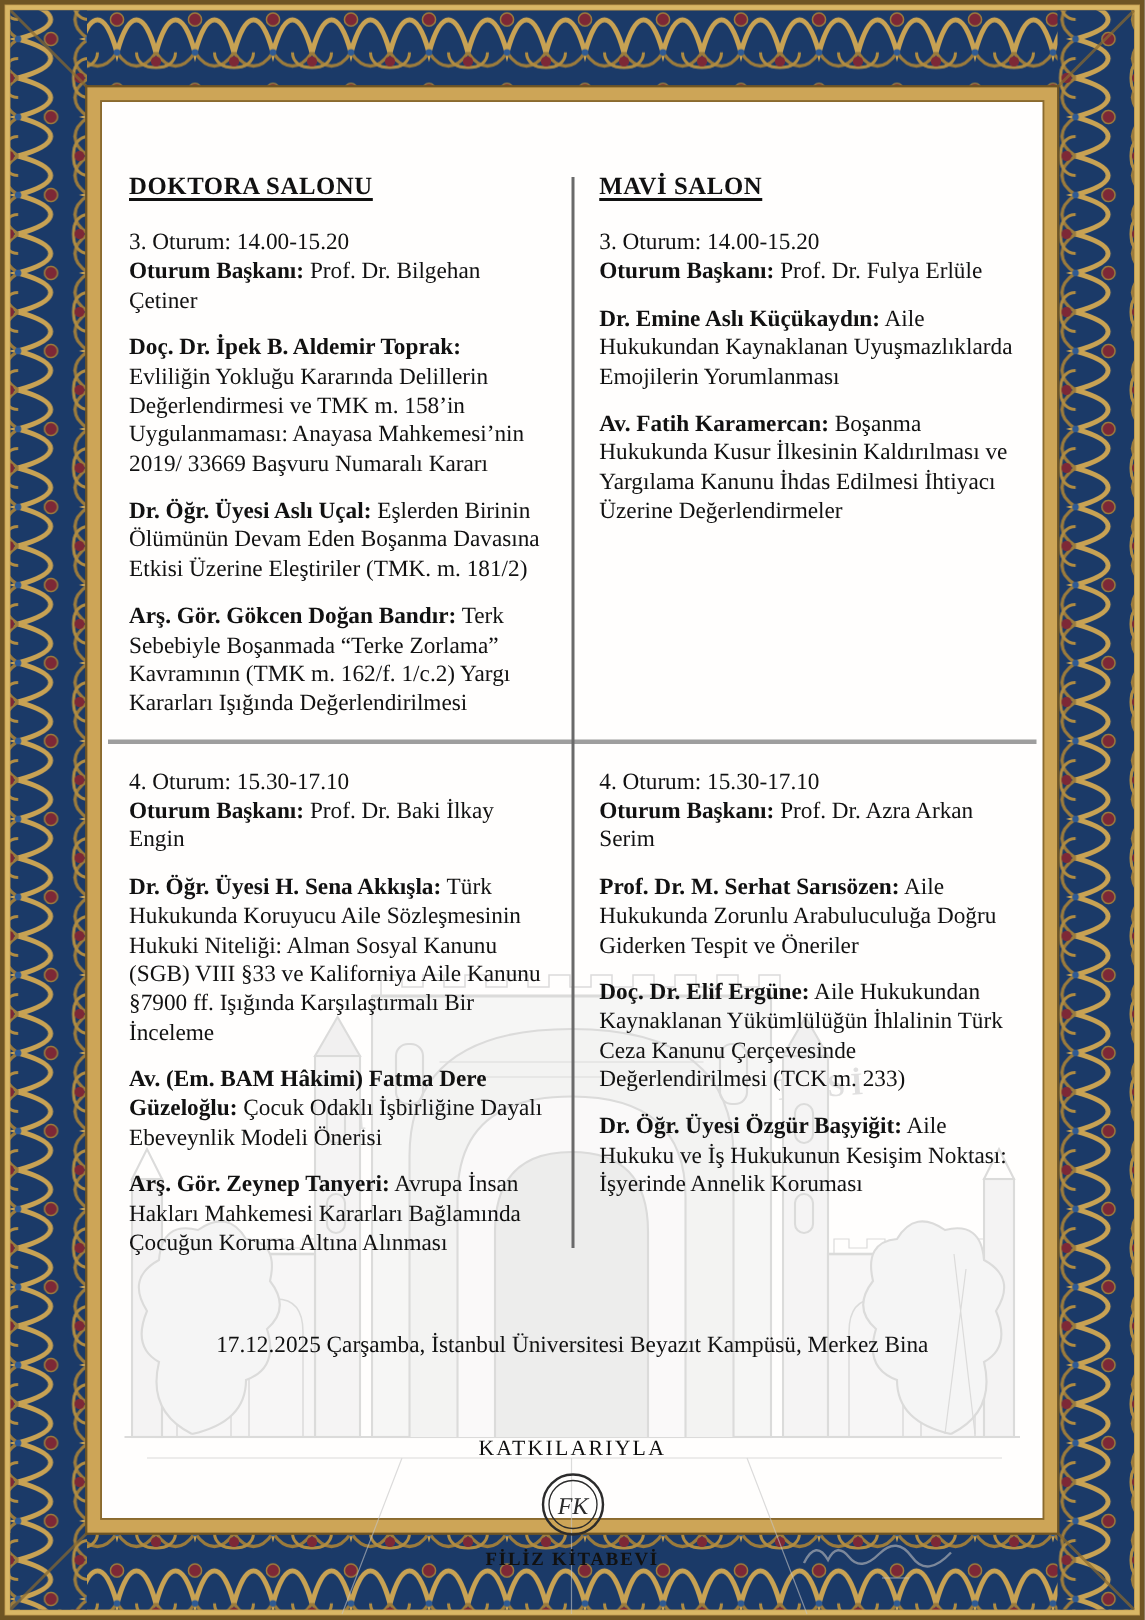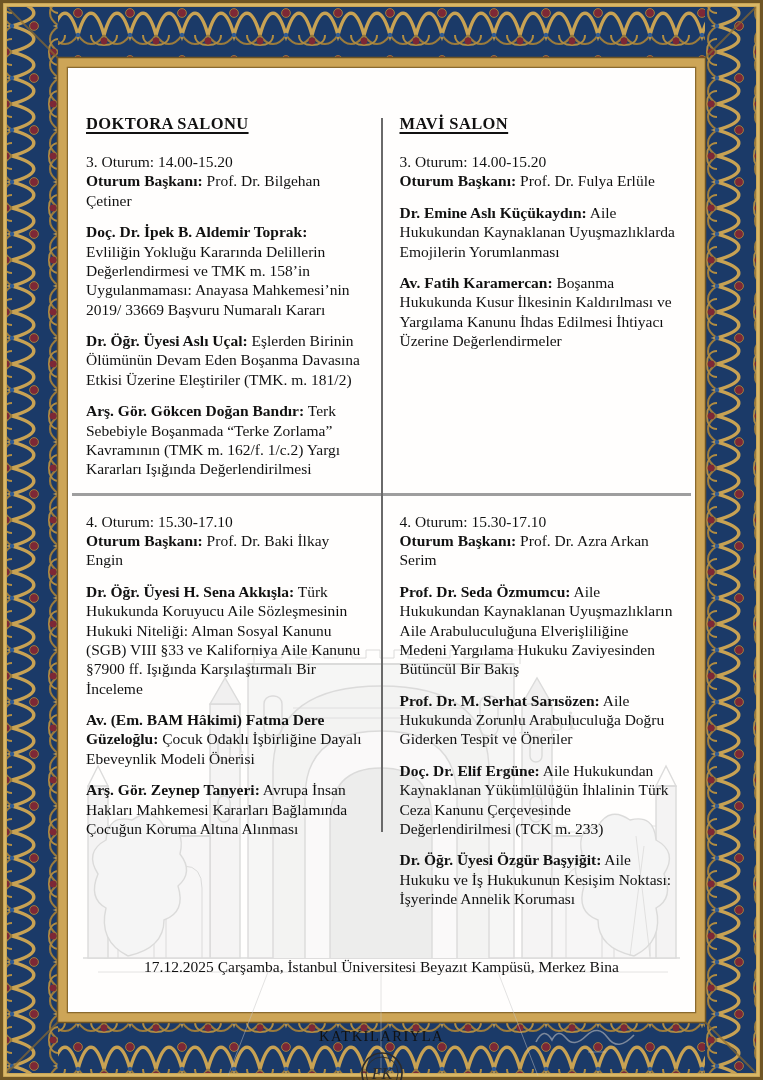--- a/index.html
+++ b/index.html
@@ -153,21 +153,20 @@
           <p class="oturum">4. Oturum: 15.30-17.10</p>
           <p class="chair"><b>Oturum Başkanı:</b><span> Prof. Dr. Baki İlkay Engin</span></p>
           <p class="talk"><b>Dr. Öğr. Üyesi H. Sena Akkışla:</b><span> Türk Hukukunda Koruyucu Aile Sözleşmesinin Hukuki Niteliği: Alman Sosyal Kanunu (SGB) VIII §33 ve Kaliforniya Aile Kanunu §7900 ff. Işığında Karşılaştırmalı Bir İnceleme</span></p>
           <p class="talk"><b>Av. (Em. BAM Hâkimi) Fatma Dere Güzeloğlu:</b><span> Çocuk Odaklı İşbirliğine Dayalı Ebeveynlik Modeli Önerisi</span></p>
           <p class="talk"><b>Arş. Gör. Zeynep Tanyeri:</b><span> Avrupa İnsan Hakları Mahkemesi Kararları Bağlamında Çocuğun Koruma Altına Alınması</span></p>
         </div>
 
         <div class="cell session s4">
           <p class="oturum">4. Oturum: 15.30-17.10</p>
           <p class="chair"><b>Oturum Başkanı:</b><span> Prof. Dr. Azra Arkan Serim</span></p>
-          <p class="talk"><b>Prof. Dr. Seda Özmumcu:</b><span> Aile Hukukundan Kaynaklanan Uyuşmazlıkların Aile Arabuluculuğuna Elverişliliğine Medeni Yargılama Hukuku Zaviyesinden Bütüncül Bir Bakış</span></p>
           <p class="talk"><b>Prof. Dr. M. Serhat Sarısözen:</b><span> Aile Hukukunda Zorunlu Arabuluculuğa Doğru Giderken Tespit ve Öneriler</span></p>
           <p class="talk"><b>Doç. Dr. Elif Ergüne:</b><span> Aile Hukukundan Kaynaklanan Yükümlülüğün İhlalinin Türk Ceza Kanunu Çerçevesinde Değerlendirilmesi (TCK m. 233)</span></p>
           <p class="talk"><b>Dr. Öğr. Üyesi Özgür Başyiğit:</b><span> Aile Hukuku ve İş Hukukunun Kesişim Noktası: İşyerinde Annelik Koruması</span></p>
         </div>
       </div>
 
       <div class="footer">
         <p class="date-line">17.12.2025 Çarşamba, İstanbul Üniversitesi Beyazıt Kampüsü, Merkez Bina</p>
         <p class="katki">KATKILARIYLA</p>
         <div class="logo-wrap">

